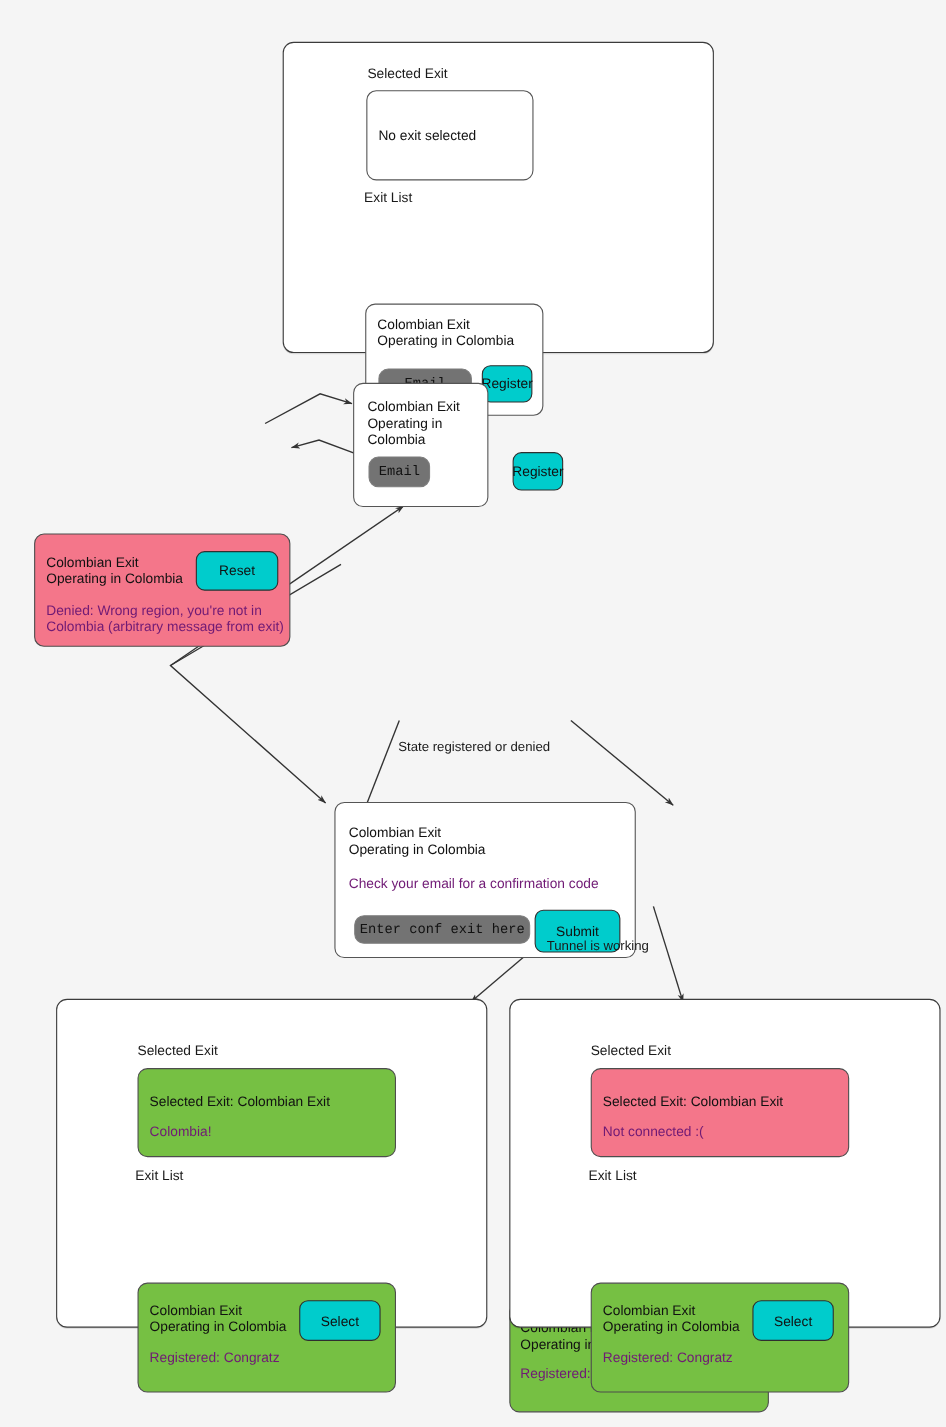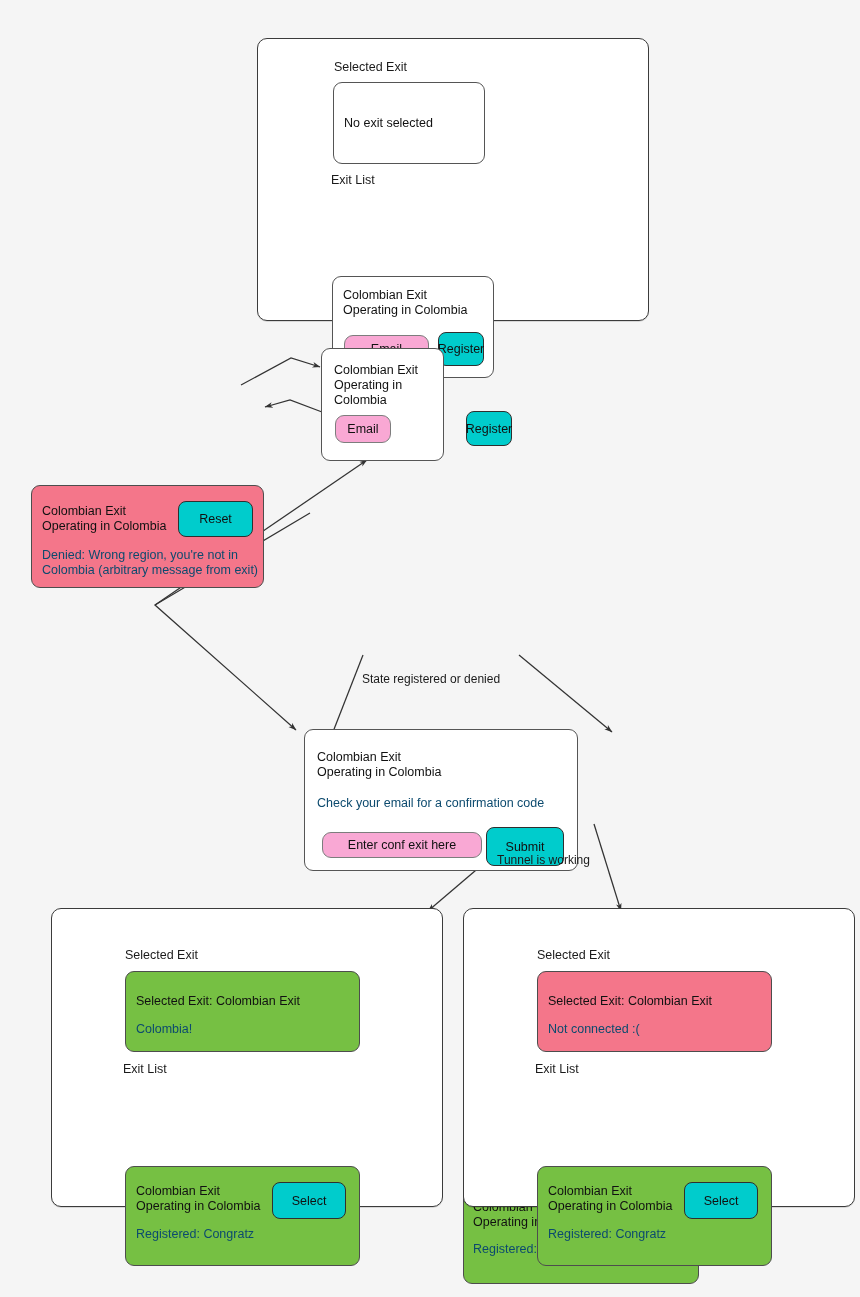--- a/index.html
+++ b/index.html
@@ -60,21 +60,21 @@
   .card.green   { background: #76c043; border-color: #4d4d4d; }
   .card.pink    { background: #f4768a; border-color: #4d4d4d; }
   .card-text {
     font-size: 12.5px;
     color: #111111;
     line-height: 15px;
     white-space: pre-line;
   }
   .card-msg {
     font-size: 12.5px;
-    color: #0c4a6e;
+    color: #701a75;
     line-height: 15px;
     white-space: pre-line;
   }
   
   .btn {
     box-sizing: border-box;
     position: absolute;
     display: flex;
     align-items: center;
     justify-content: center;
@@ -84,23 +84,24 @@
     border: 1.3px solid #6a6a6a;
     text-align: right;
     user-select: none;
   }
   .btn.teal {
     background: #00cccc;
     border-color: #2f2f2f;
     border-radius: 8px;
   }
   .btn.grey {
-    background: #f9a8d4;
+    background: #737373;
     border-color: #7d7d7d;
     border-radius: 9px;
+    font-family: Liberation Mono, monospace;
   }
   .edge-label {
     position: absolute;
     font-size: 12px;
     color: #1a1a1a;
     background: transparent;
     white-space: nowrap;
     z-index: 3;
   }
 </style>

